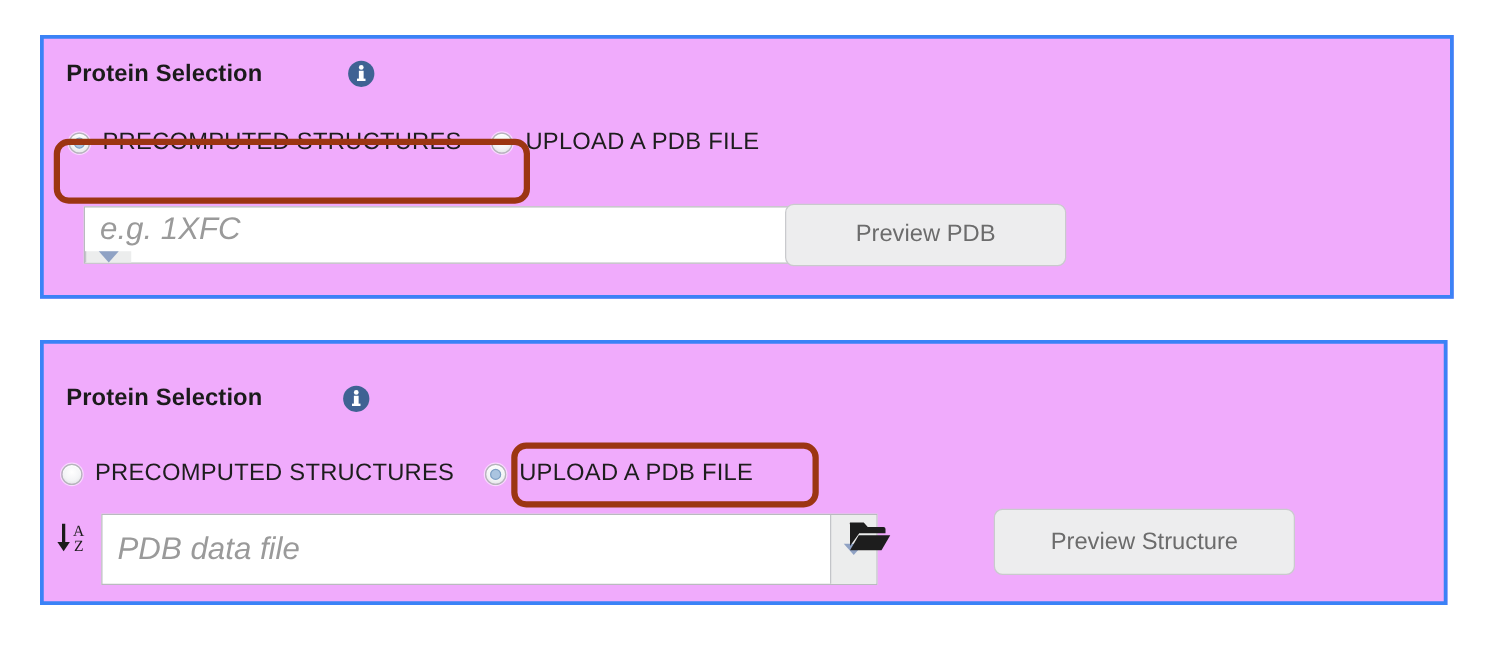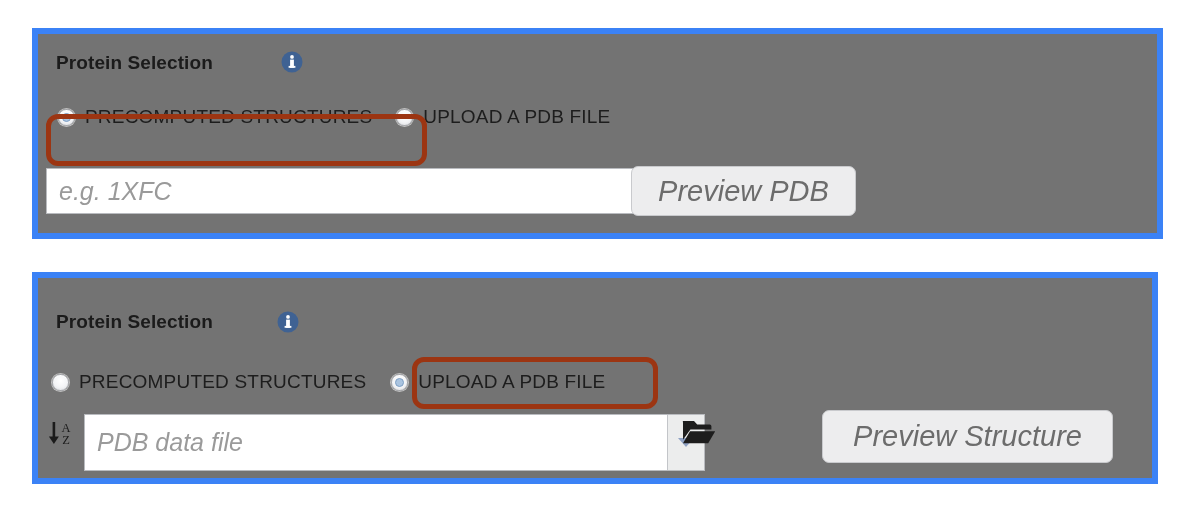--- a/index.html
+++ b/index.html
@@ -10,22 +10,22 @@
   body {
     width: 1190px;
     height: 520px;
     font-family: "Liberation Sans", sans-serif;
     position: relative;
     overflow: hidden;
   }
 
   .panel {
     position: absolute;
-    background: #737373;
-    border: 6px solid #3b82f6;
+    background: #f0abfc;
+    border: 3px solid #3b82f6;
     box-sizing: border-box;
   }
   #panel-1 { left: 32px; top: 28px; width: 1131px; height: 211px; }
   #panel-2 { left: 32px; top: 272px; width: 1126px; height: 212px; }
 
   .panel-title {
     position: absolute;
     font-size: 19px;
     font-weight: bold;
     color: #1b1b1b;
@@ -127,24 +127,23 @@
   
   .btn {
     position: absolute;
     background: #ededee;
     border: 1px solid #c9cacd;
     border-radius: 7px;
     box-sizing: border-box;
     display: flex;
     align-items: center;
     justify-content: center;
-    font-size: 29px;
+    font-size: 19px;
     color: #6c6c6c;
     white-space: nowrap;
-    font-style: italic;
   }
 
   
   .sort-icon {
     position: absolute;
     width: 30px;
     height: 30px;
   }
   
   .folder-icon {
@@ -175,21 +174,21 @@
       <span class="radio-label">PRECOMPUTED STRUCTURES</span>
     </div>
     <div class="radio-opt">
       <span class="radio-mark"></span>
       <span class="radio-label">UPLOAD A PDB FILE</span>
     </div>
   </div>
 
   <div class="highlight-box" style="left:8px; top:80px; width:381px; height:52px;"></div>
 
-  <div class="combo" style="left:8px; top:134px; width:628px; height:46px;">
+  <div class="combo" style="left:32px; top:134px; width:628px; height:46px;flex-direction:column;">
     <span class="combo-text">e.g. 1XFC</span>
     <span class="combo-arrow">
         <i></i>
       </span>
   </div>
 
   <div class="btn" style="left:593px; top:132px; width:225px; height:50px;">Preview PDB</div>
 
 </div>
 
@@ -235,15 +234,15 @@
       </span>
   </div>
 
   <span class="folder-icon" style="left:644px; top:139px;">
     <svg viewBox="0 0 34 30" width="34" height="30" aria-hidden="true">
       <path d="M1 4 h11 l3.2 3.6 h12.6 a1.6 1.6 0 0 1 1.6 1.6 v3.3 h-21 l-7.4 10.2 V5.6 A1.6 1.6 0 0 1 1 4 z" fill="#1d1d1d"></path>
       <path d="M8 14.2 h25.2 l-7 12 H1 z" fill="#1d1d1d"></path>
     </svg>
   </span>
 
-  <div class="btn" style="left:784px; top:132px; width:291px; height:53px;">Preview Structure</div>
+  <div class="btn" style="left:760px; top:132px; width:241px; height:53px;">Preview Structure</div>
 
 </div>
 
 </body></html>

